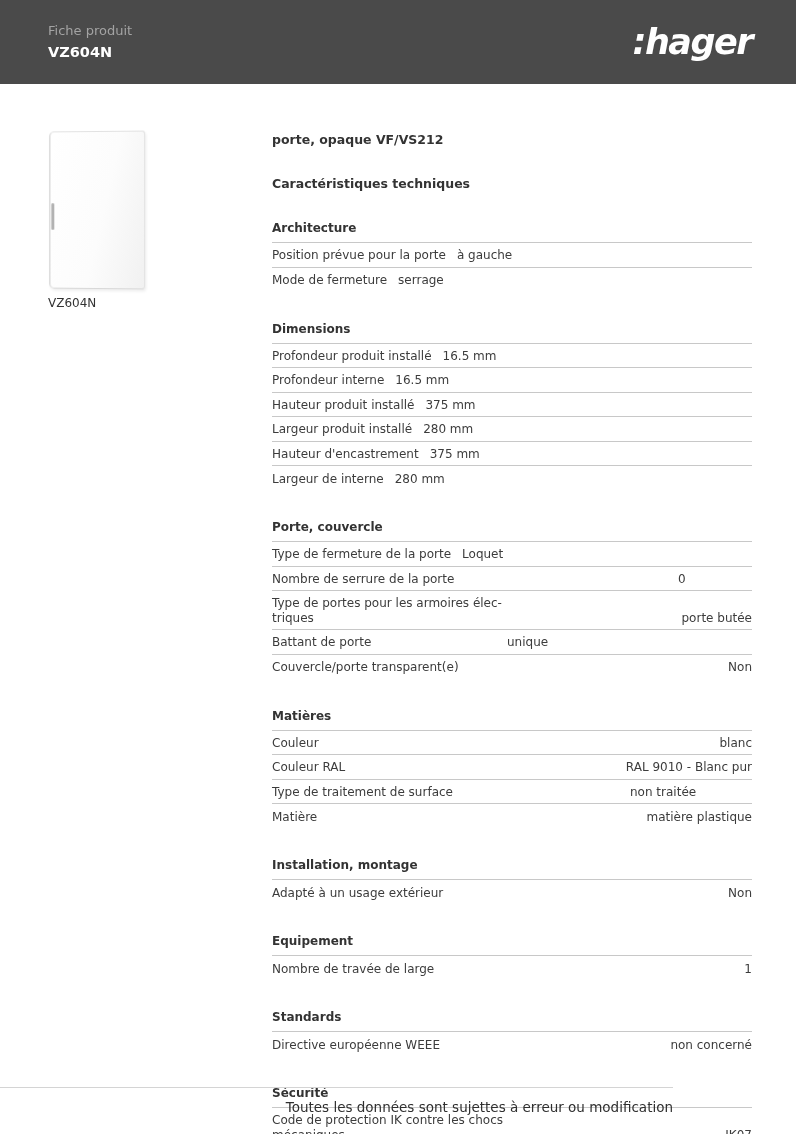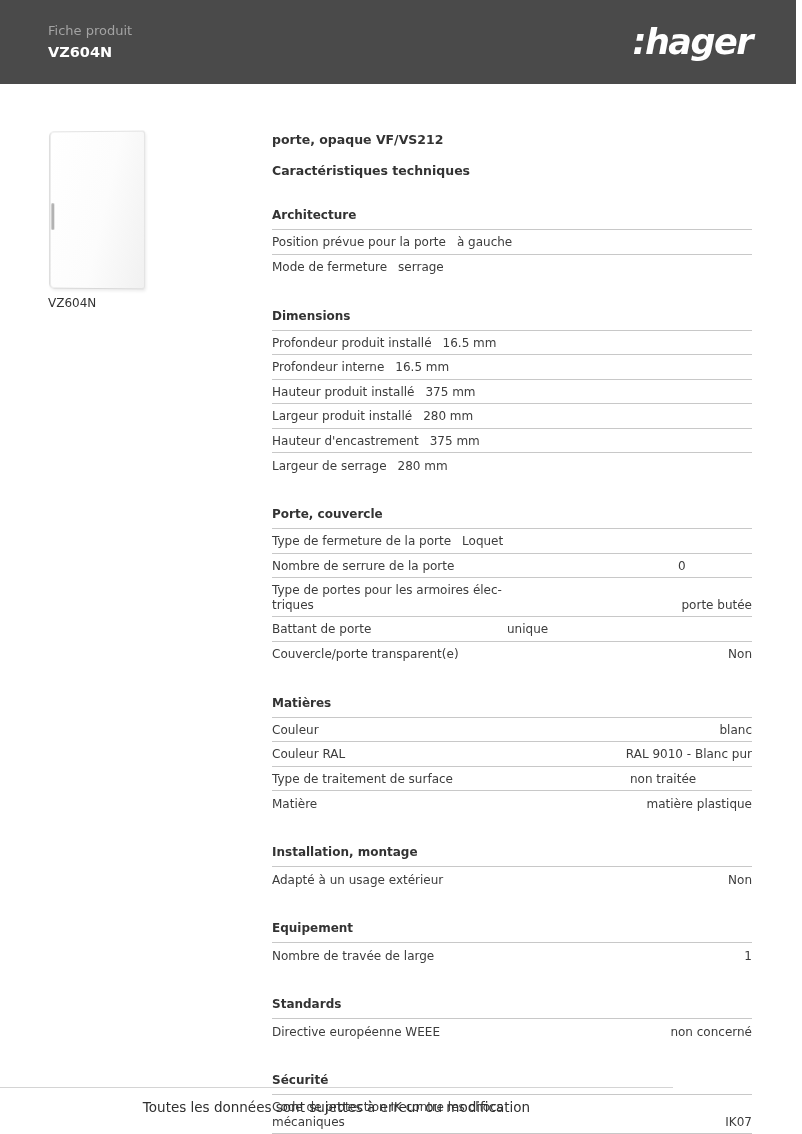--- a/index.html
+++ b/index.html
@@ -20,39 +20,39 @@
           background:linear-gradient(103deg,#ffffff 0%,#fcfcfc 55%,#f1f1f1 100%);
           border:1px solid #e2e2e2; border-left-color:#cccccc; border-bottom-color:#d8d8d8;
           border-radius:5px 3px 3px 5px; box-shadow:1px 2px 3px rgba(0,0,0,0.07);
           transform:perspective(600px) rotateY(-4deg); }
   .door-handle { position:absolute; left:1px; top:71px; width:3px; height:27px;
                  background:#b2b2b2; border-radius:2px; }
   .image-caption { position:absolute; left:48px; top:296px; font-size:12px; color:#333333; }
 
   
   .content { position:absolute; left:272px; top:132px; width:480px; color:#3c3c3c; }
-  .title { font-size:12.5px; font-weight:bold; color:#333333; line-height:15px; margin-bottom:16px; }
+  .title { font-size:12.5px; font-weight:bold; color:#333333; line-height:15px; margin-bottom:29px; }
   .subtitle { font-size:12.5px; font-weight:bold; color:#333333; line-height:15px; margin-bottom:27px; }
   .section { margin-top:30px; }
   .section:first-of-type { margin-top:0; }
   .section-heading { font-size:12px; font-weight:bold; color:#333333; line-height:15px;
                      padding-bottom:6px; border-bottom:1px solid #c8c8c8; }
   .row { position:relative; display:flex; justify-content:space-between; align-items:flex-end;
          padding:5px 0 4px 0; border-bottom:1px solid #c8c8c8; font-size:12px; line-height:14.5px;
          min-height:24px; }
   .row:last-child { border-bottom:none; }
   .row .label { white-space:pre-line; max-width:330px; }
   .row.inline { justify-content:flex-start; }
   .row.inline .value { margin-left:11px; }
   .row .value.v-abs { position:absolute; bottom:4px; }
   .row.right .value { text-align:right; }
 
   
   .footer { position:absolute; left:0; top:1087px; width:673px; border-top:1px solid #d4d4d4;
-            text-align:center; padding-top:9px; }
+            text-align:right; padding-top:9px; }
   .footer-text { font-size:13.5px; color:#2f2f2f; }
 </style>
 </head>
 <body>
 
 <div class="page">
 
   <div class="topbar">
     <div class="topbar-left">
       <div class="doc-type">Fiche produit</div>
@@ -98,21 +98,21 @@
       </div>
       <div class="row inline">
         <span class="label">Largeur produit installé</span>
         <span class="value">280 mm</span>
       </div>
       <div class="row inline">
         <span class="label">Hauteur d'encastrement</span>
         <span class="value">375 mm</span>
       </div>
       <div class="row inline">
-        <span class="label">Largeur de serrage</span>
+        <span class="label">Largeur de interne</span>
         <span class="value">280 mm</span>
       </div>
     </div>
 
     <div class="section">
       <div class="section-heading">Porte, couvercle</div>
       <div class="row inline">
         <span class="label">Type de fermeture de la porte</span>
         <span class="value">Loquet</span>
       </div>

